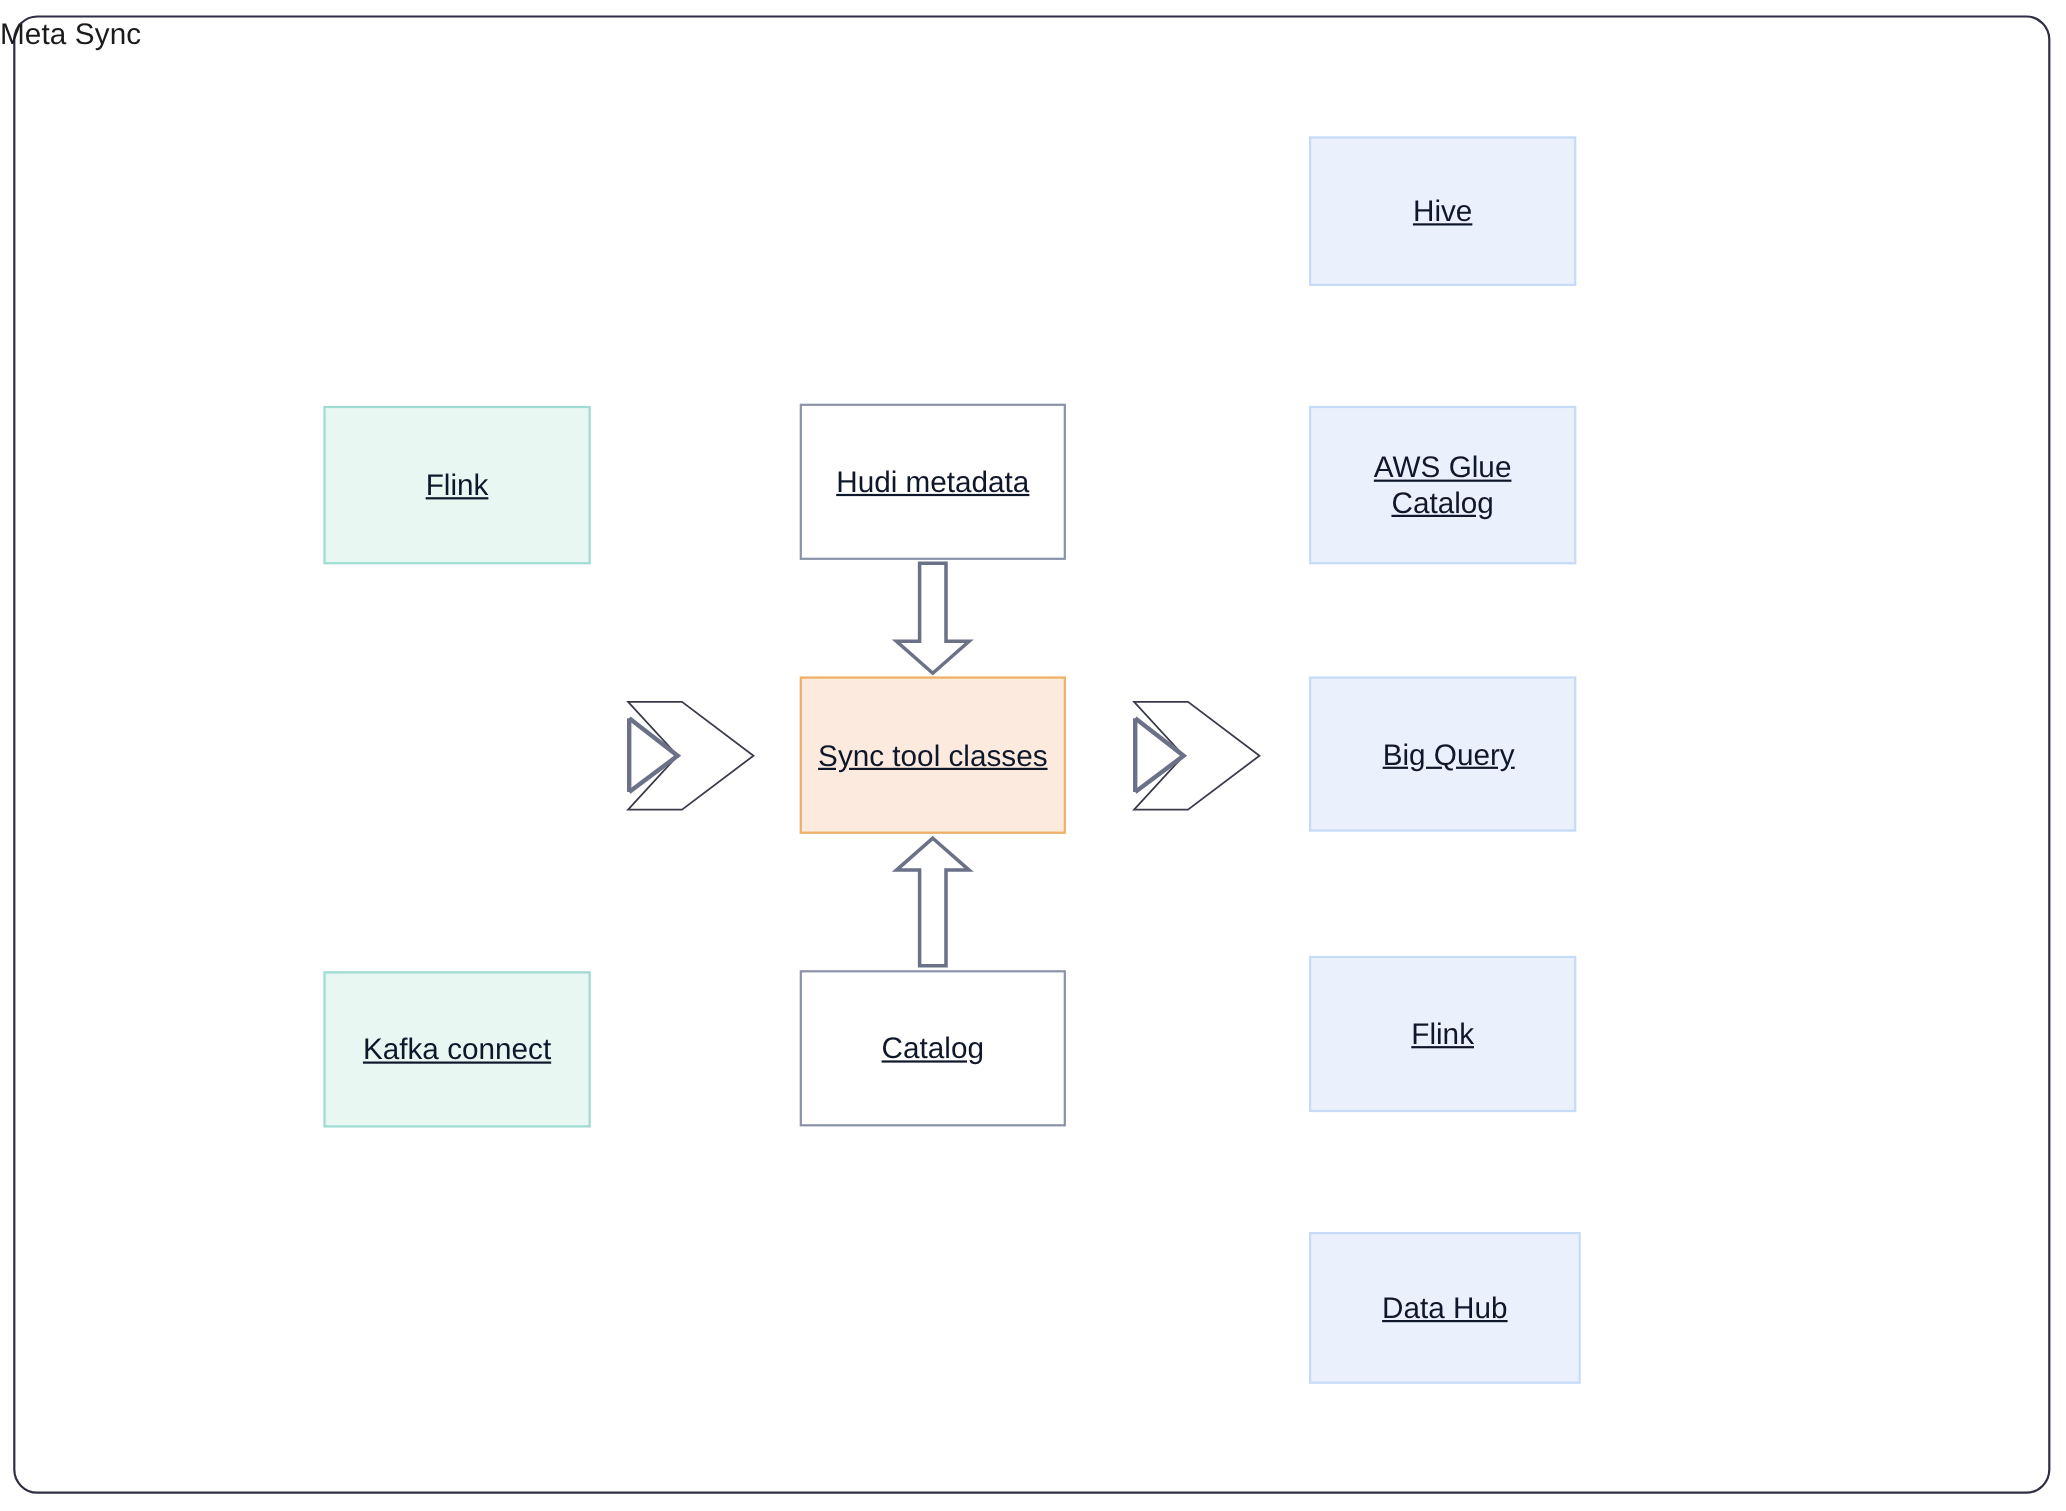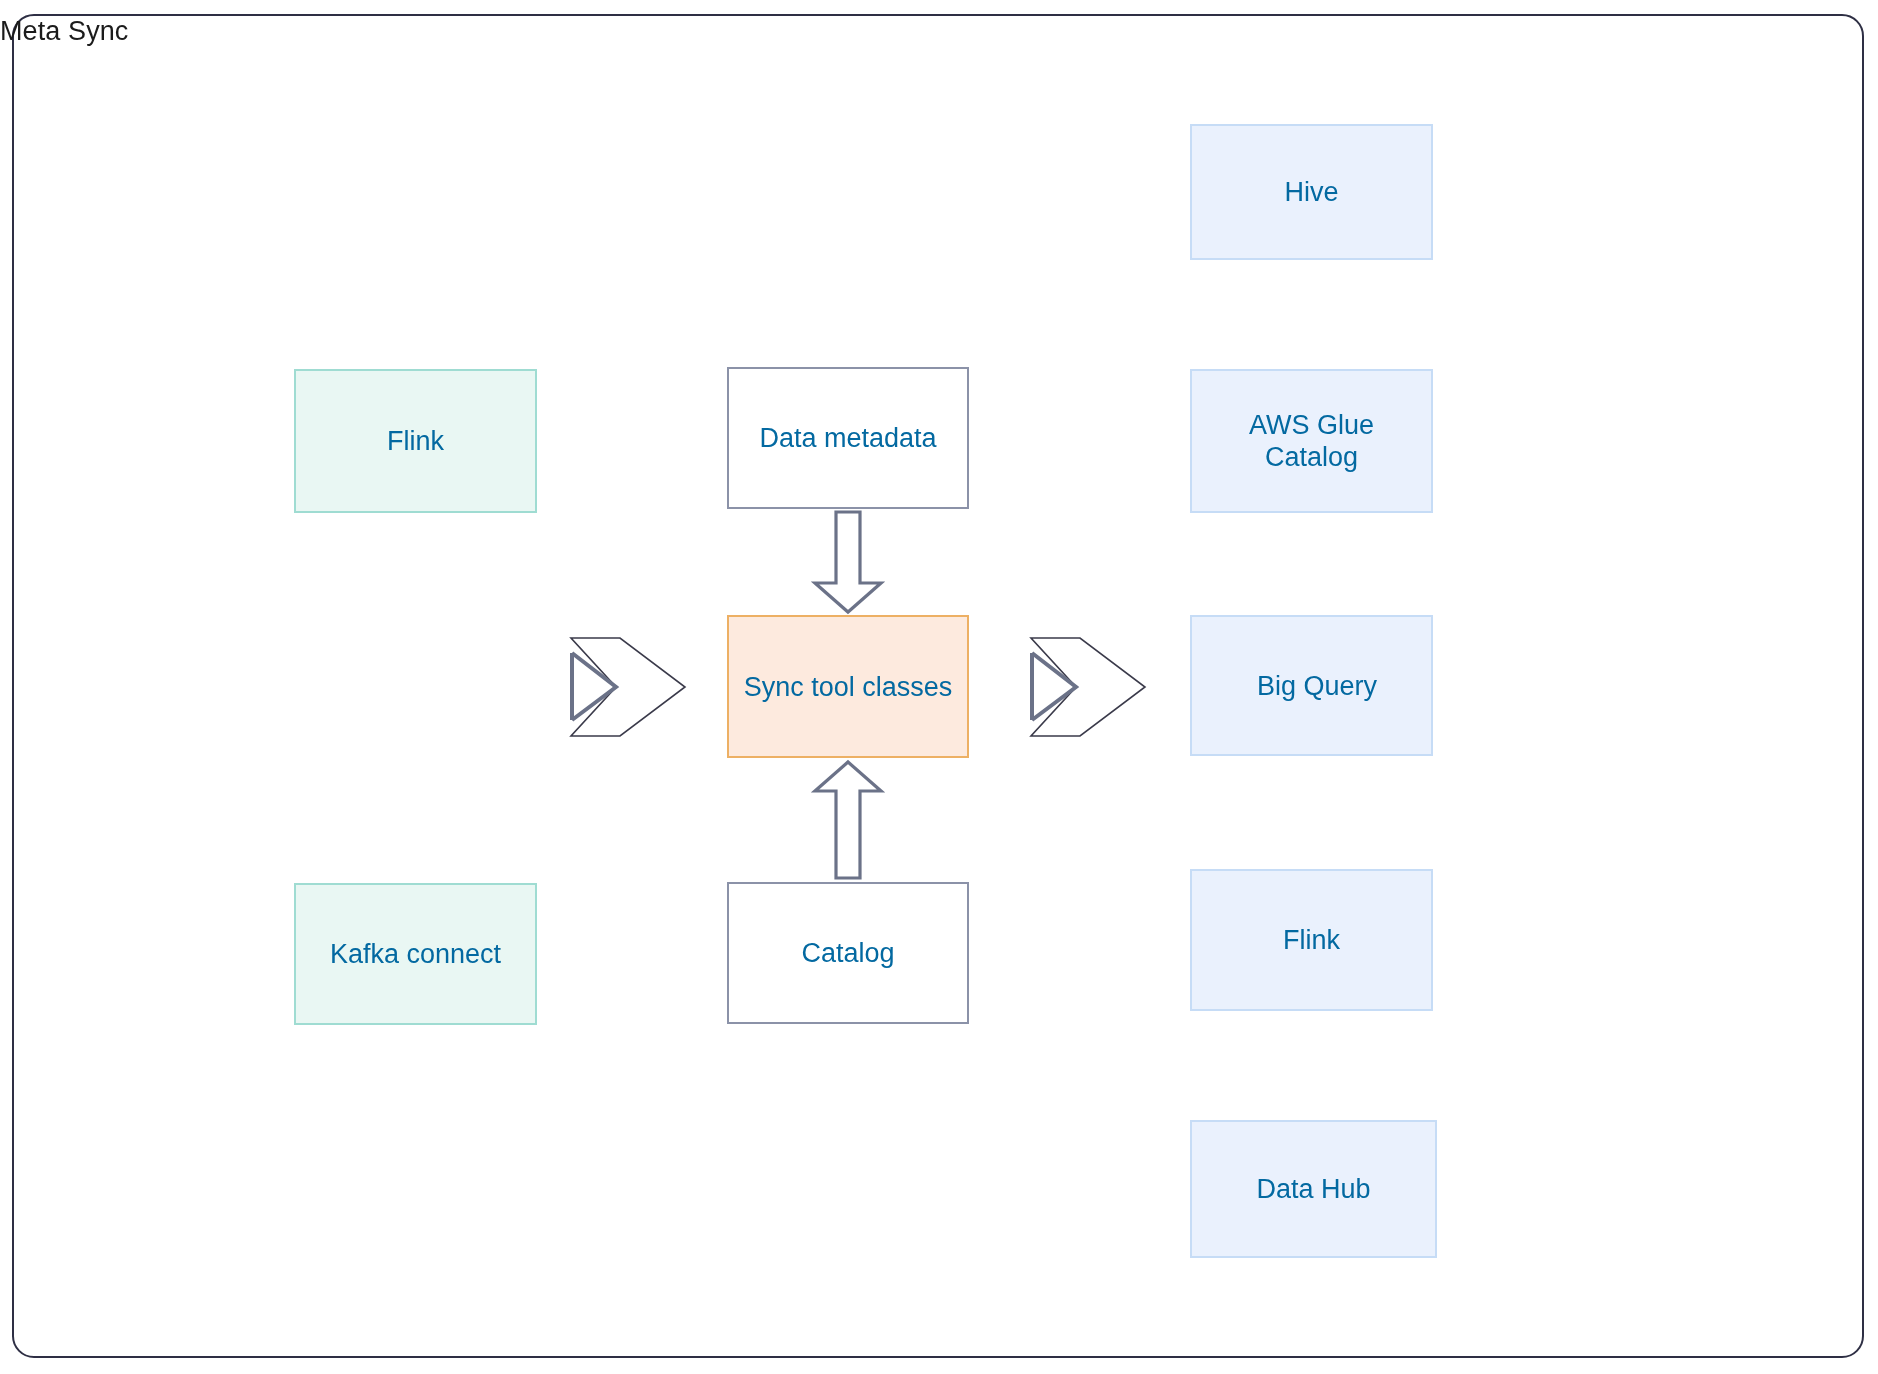--- a/index.html
+++ b/index.html
@@ -51,22 +51,23 @@
   
   .node {
     position: absolute;
     box-sizing: border-box;
     display: flex;
     align-items: center;
     justify-content: center;
     text-align: center;
     font-size: 27px;
     line-height: 32px;
-    color: #0369a1;
+    color: #0f172a;
     padding: 0 10px;
+    text-decoration: underline;
   }
 
   .node-source {
     background: #e9f7f3;
     border: 2px solid #9fdcd2;
   }
   .node-plain {
     background: #ffffff;
     border: 2px solid #8b92a8;
   }
@@ -104,21 +105,21 @@
   <div class="node node-source" style="left:294px; top:369px; width:243px; height:144px;">
     <span>Flink</span>
   </div>
 
 
   <div class="node node-source" style="left:294px; top:883px; width:243px; height:142px;">
     <span>Kafka connect</span>
   </div>
 
   <div class="node node-plain" style="left:727px; top:367px; width:242px; height:142px;">
-    <span>Data metadata</span>
+    <span>Hudi metadata</span>
   </div>
 
   <div class="node node-center" style="left:727px; top:615px; width:242px; height:143px;">
     <span>Sync tool classes</span>
   </div>
 
   <div class="node node-plain" style="left:727px; top:882px; width:242px; height:142px;">
     <span>Catalog</span>
   </div>
 

